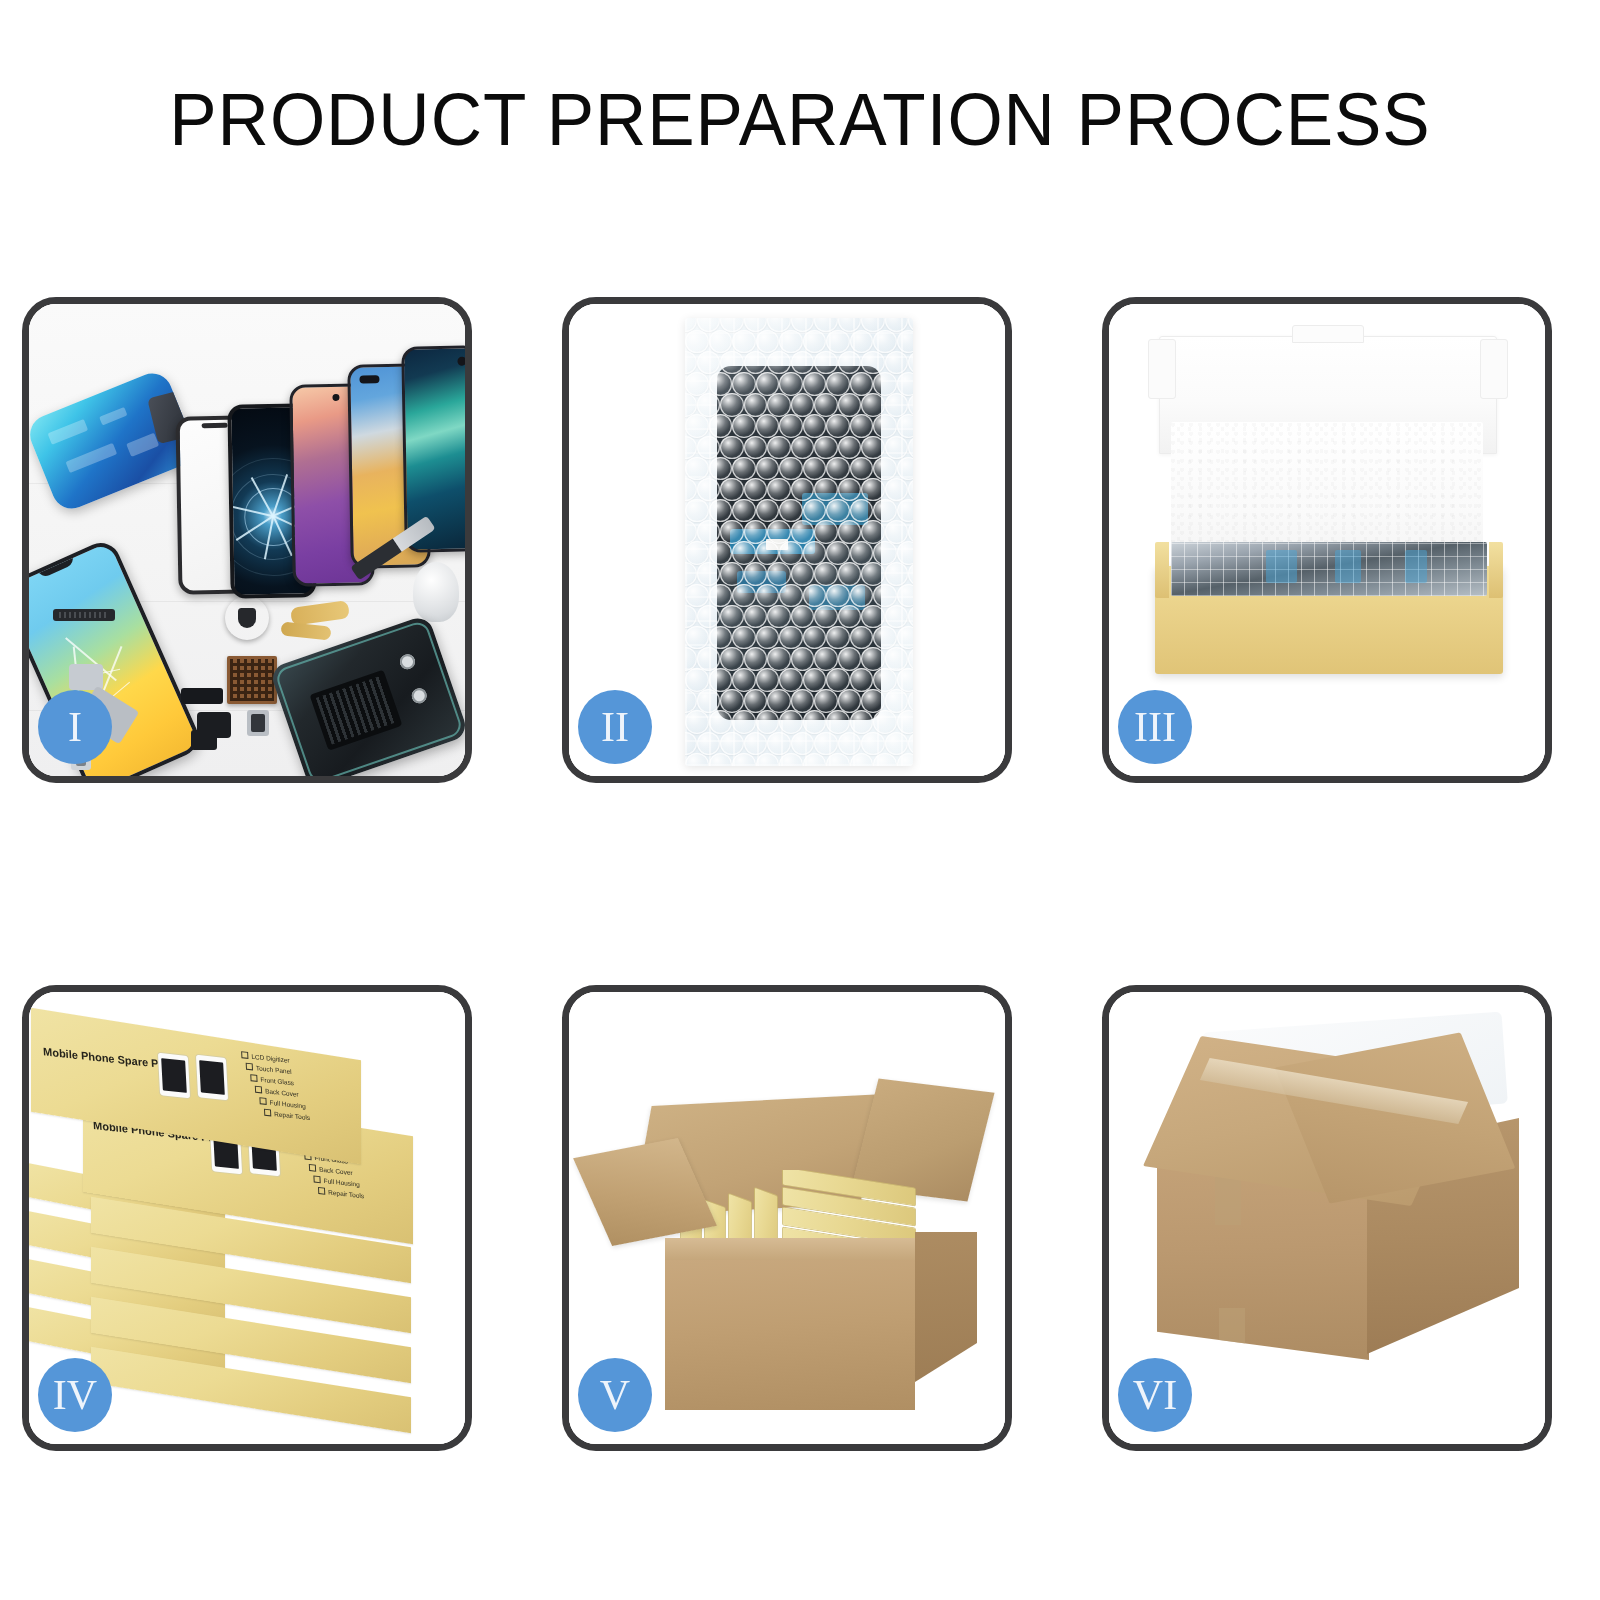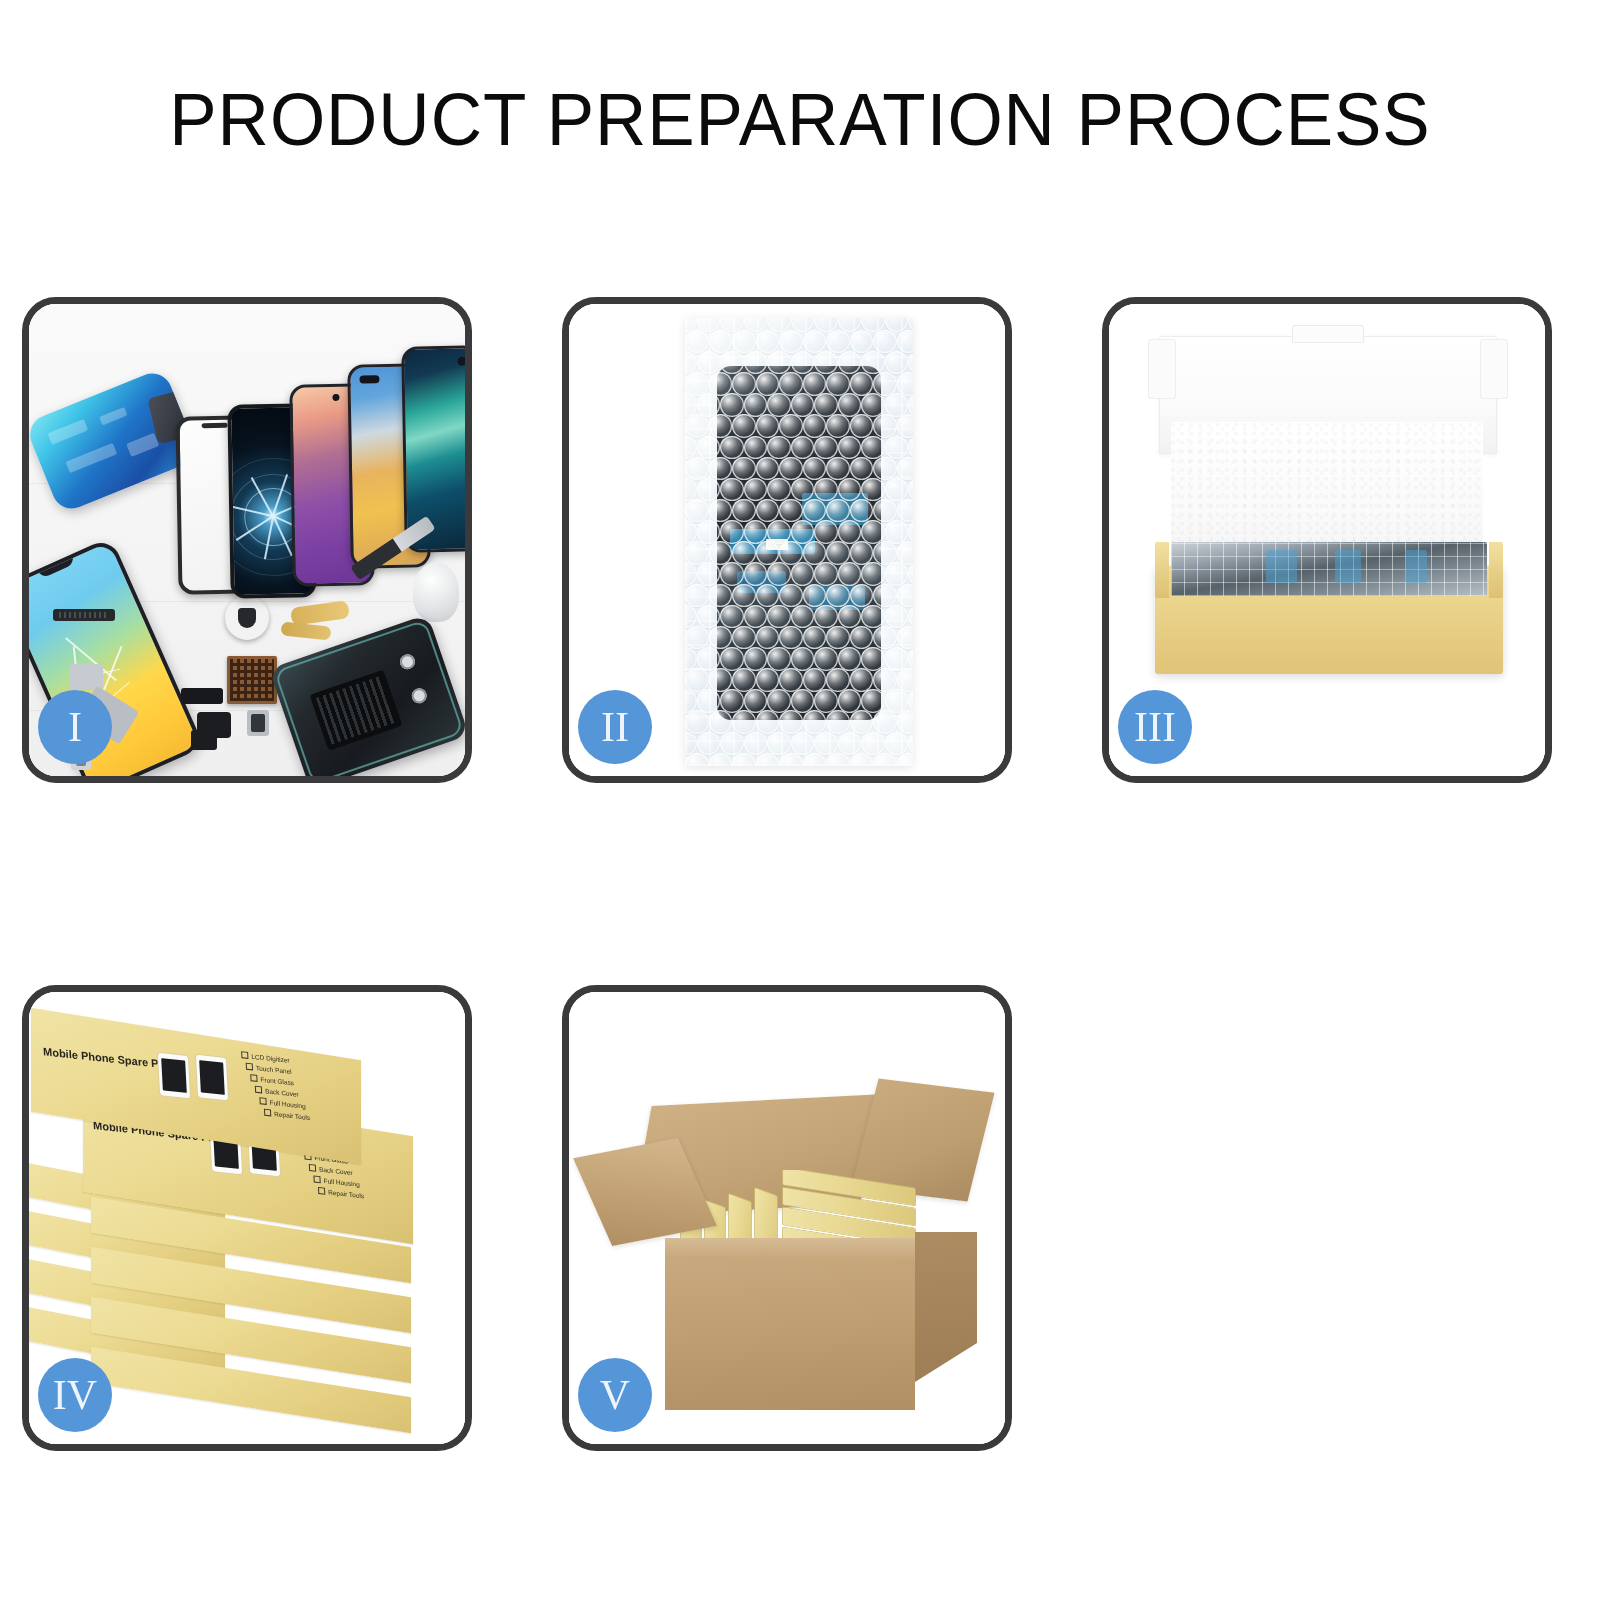--- a/index.html
+++ b/index.html
@@ -791,14 +791,29 @@
         <div class="yb" style="left:104px;top:68px;width:132px;height:17px;transform:skewY(9deg)"></div>
       </div>
       <div class="flap-left"></div>
       <div class="carton-rim"></div>
       <div class="carton-side"></div>
       <div class="carton-front"></div>
     </div>
     <div class="badge">V</div>
   </div>
 
+  <div class="panel" id="panel-6">
+    <div class="clip">
+      <div class="p6-bg"></div>
+      <div class="bag-behind"></div>
+      <div class="seal-left">
+        <div class="tape-v" style="left:58px;top:16%;width:26px;height:22%"></div>
+        <div class="tape-v" style="left:62px;top:76%;width:26px;height:20%"></div>
+      </div>
+      <div class="seal-right"></div>
+      <div class="seal-top"></div>
+      <div class="seal-top2"></div>
+      <div class="tape-h" style="left:86px;top:88px;width:278px;height:22px;transform:skewX(-24deg) skewY(9deg);"></div>
+    </div>
+    <div class="badge">VI</div>
+  </div>
 
 </div>
 
 </body></html>

